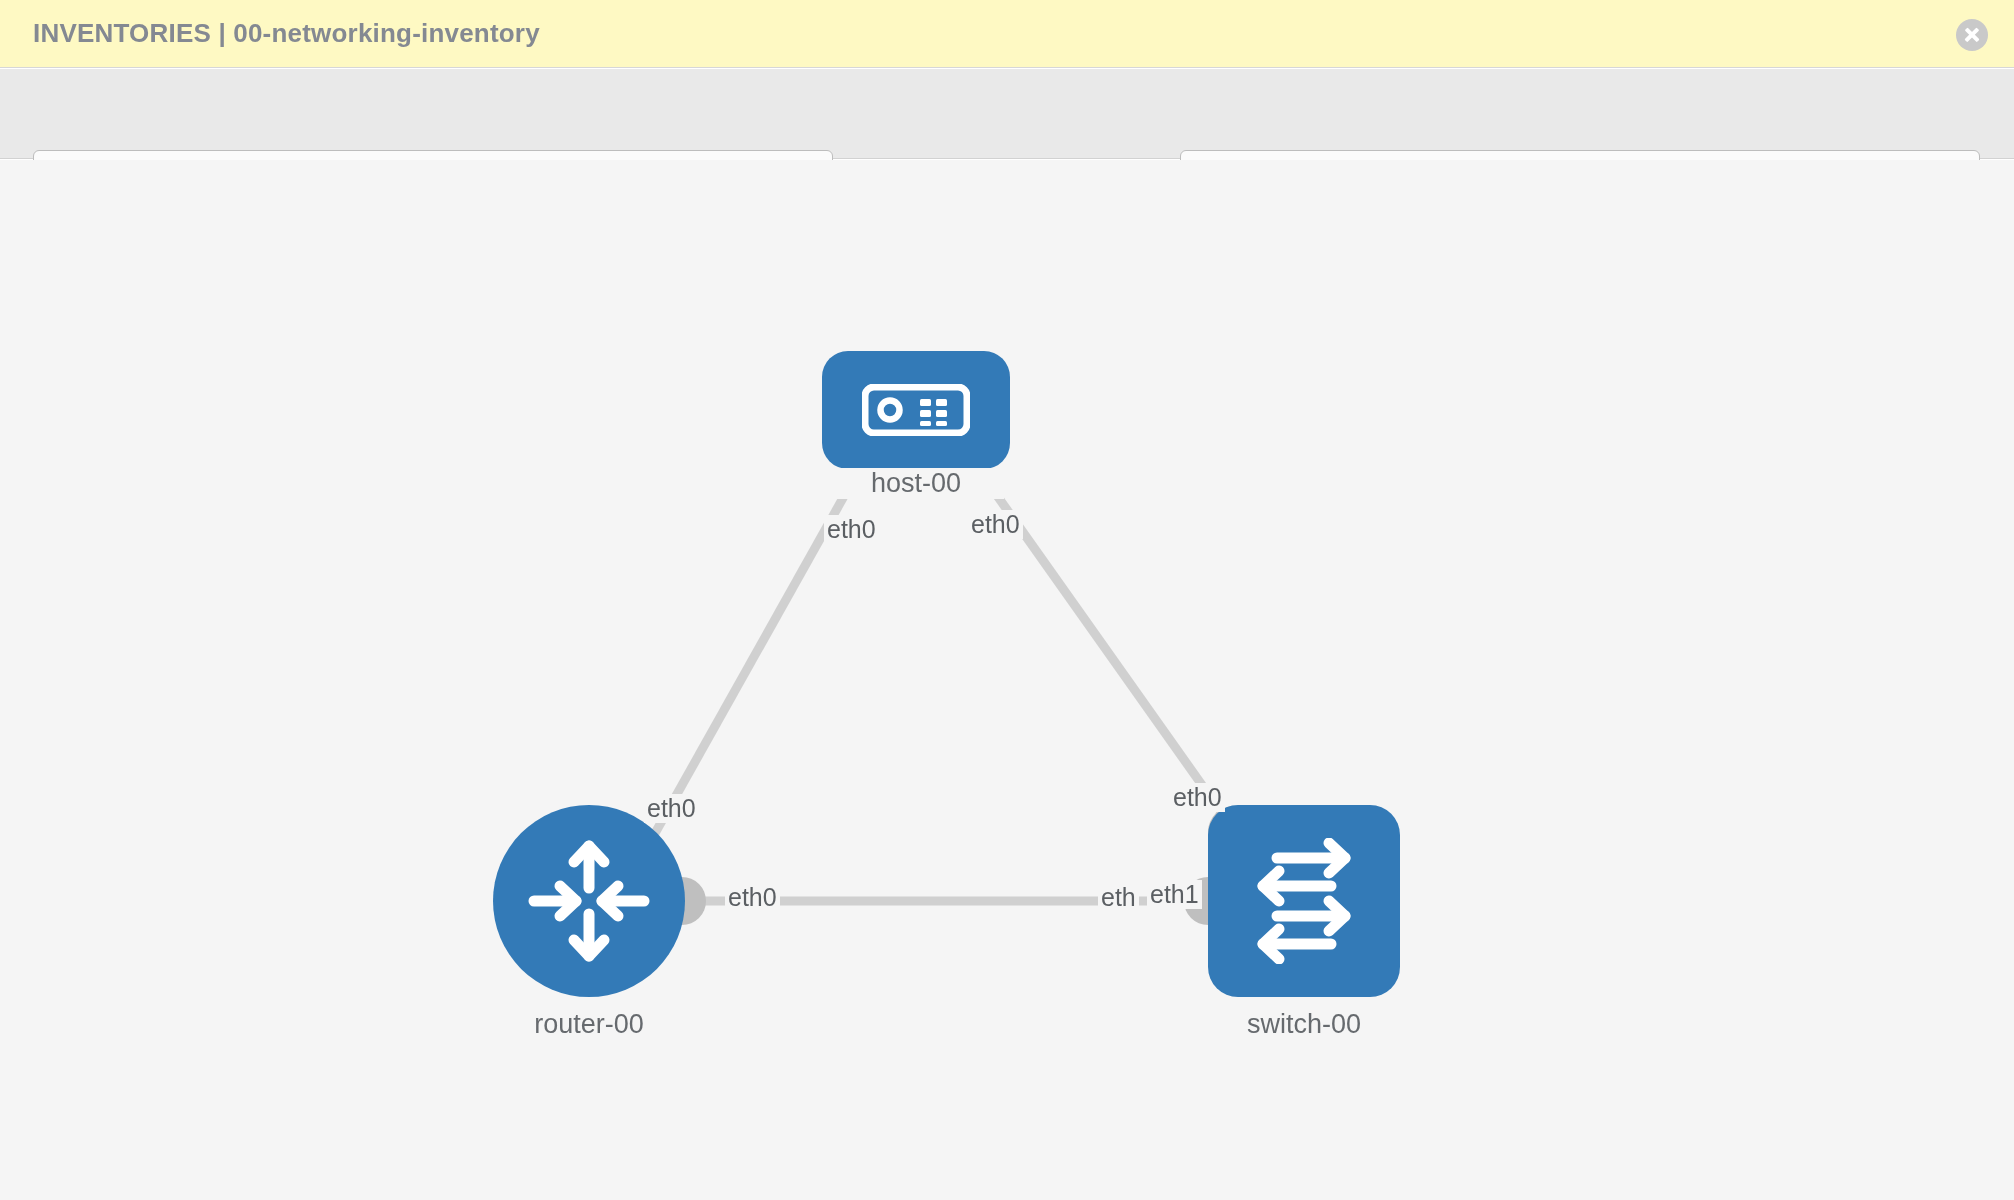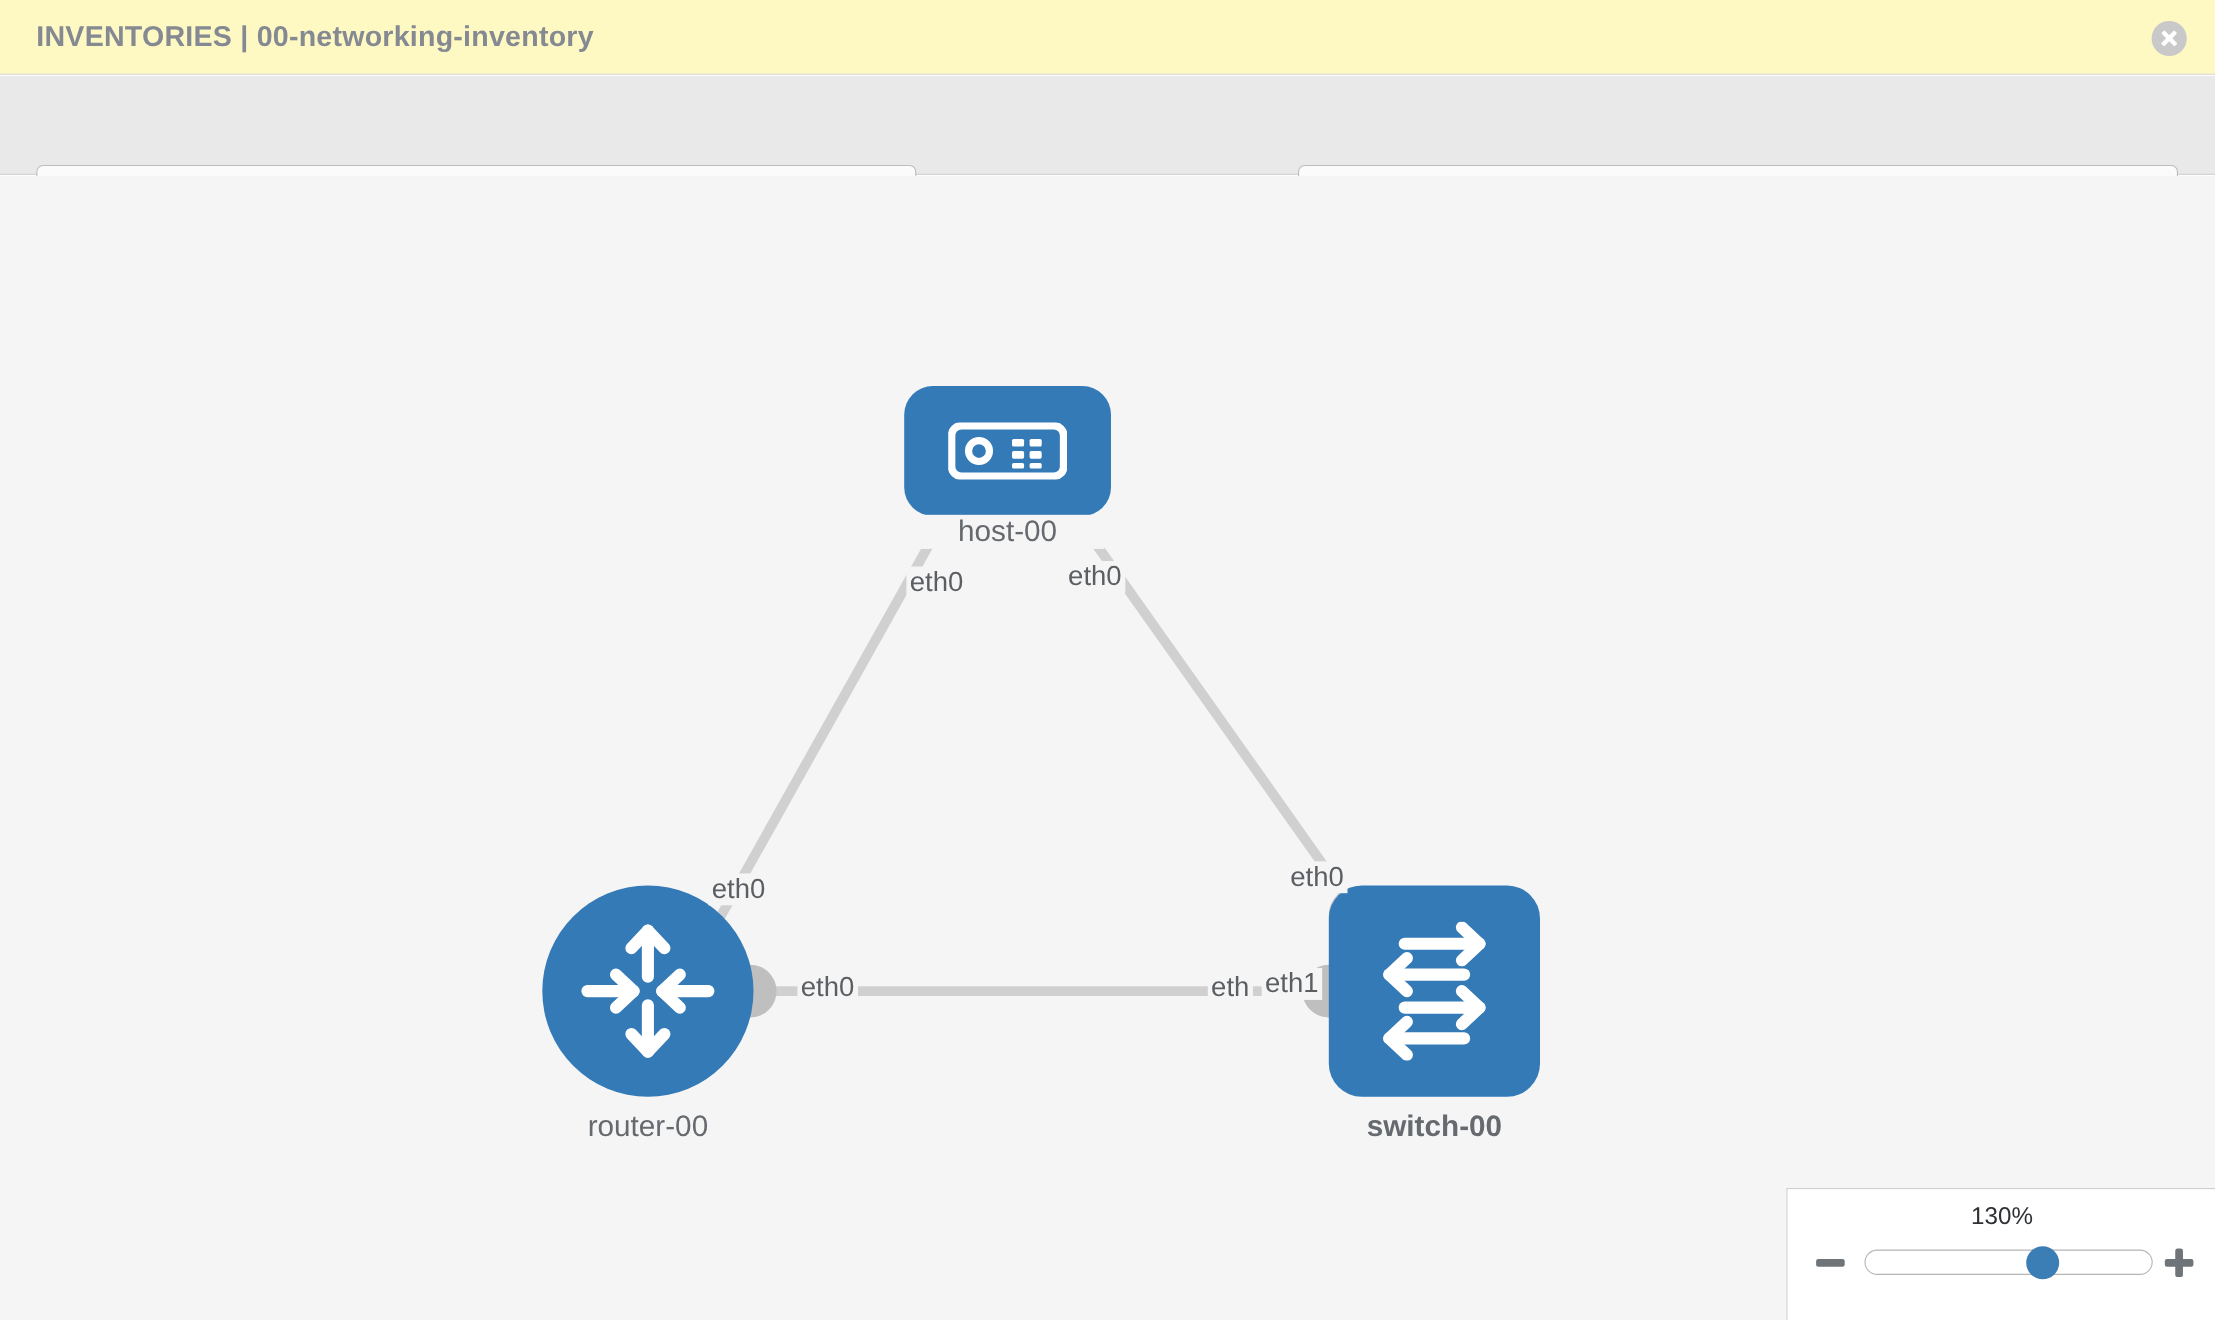--- a/index.html
+++ b/index.html
@@ -102,21 +102,21 @@
   #node-host    { left: 822px; top: 157px; width: 188px; height: 118px; margin-top: 34px; }
   #node-host .shape { width: 188px; height: 118px; border-radius: 26px; }
   #node-host .node-label { left: 6px; top: 117px; width: 176px; }
 
   #node-router  { left: 493px; top: 645px; width: 192px; height: 192px; }
   #node-router .shape { width: 192px; height: 192px; border-radius: 50%; }
   #node-router .node-label { left: -8px; top: 204px; width: 208px; }
 
   #node-switch  { left: 1208px; top: 645px; width: 192px; height: 192px; }
   #node-switch .shape { width: 192px; height: 192px; border-radius: 30px; }
-  #node-switch .node-label { left: -8px; top: 204px; width: 208px; font-weight: bold; }
+  #node-switch .node-label { left: -8px; top: 204px; width: 208px; }
 
   .edge-label {
     position: absolute;
     font-size: 25px; color: #5b5f63;
     background: #f5f5f5;
     padding: 0 3px;
     white-space: nowrap;
   }
 
   
@@ -287,23 +287,15 @@
     <div class="edge-label" style="left:644px; top:634px;">eth0</div>
 
     <div class="edge-label" style="left:1170px; top:623px;">eth0</div>
 
     <div class="edge-label" style="left:725px; top:723px;">eth0</div>
 
     <div class="edge-label" style="left:1098px; top:723px;">eth</div>
 
     <div class="edge-label" style="left:1119px; top:720px;margin-left:28px;">eth1</div>
 
-    <div class="zoom-panel">
-      <div class="zoom-value">130%</div>
-      <div class="zoom-minus"></div>
-      <div class="zoom-track">
-        <div class="zoom-thumb" id="zoom-thumb" style="left: 62%;"></div>
-      </div>
-      <div class="zoom-plus"></div>
-    </div>
 
   </div>
 </div>
 
 </body></html>

